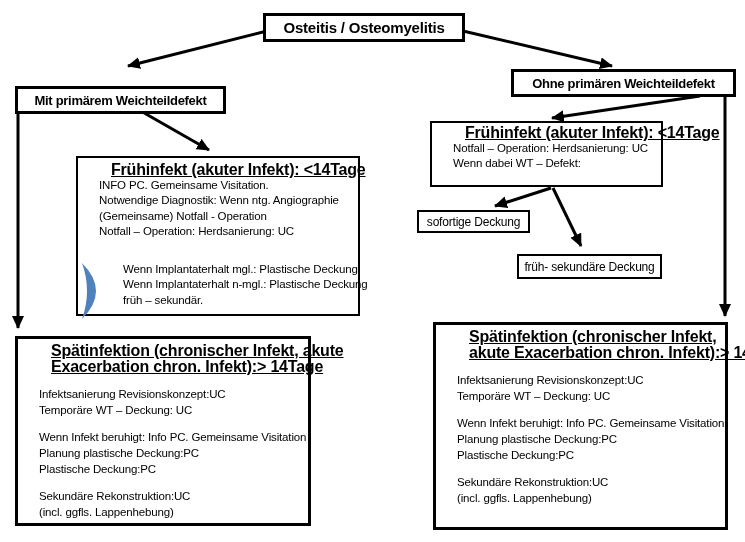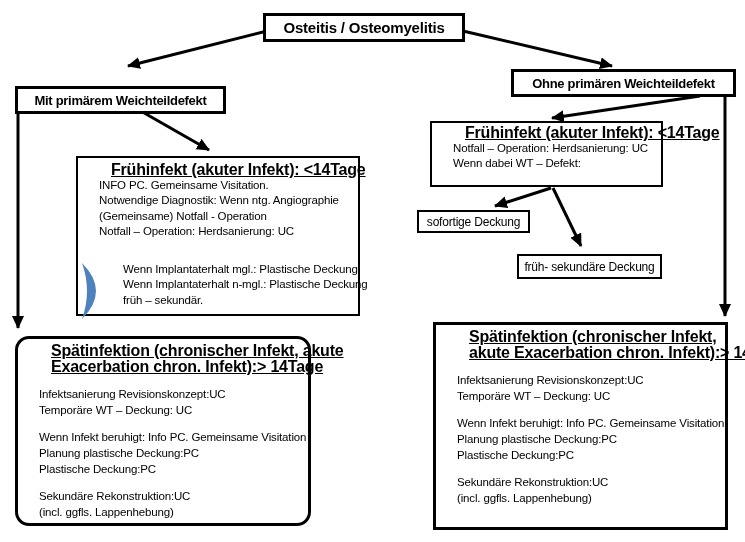--- a/index.html
+++ b/index.html
@@ -117,21 +117,21 @@
   </div>
 
   <div class="box small-box" style="left:417px;top:210px;width:113px;height:23px;">
     <span>sofortige Deckung</span>
   </div>
 
   <div class="box small-box" style="left:517px;top:254px;width:145px;height:25px;">
     <span>früh- sekundäre Deckung</span>
   </div>
 
-  <div class="box content-box late-box" style="left:15px;top:336px;width:296px;height:190px;border-radius:14px;">
+  <div class="box content-box late-box" style="left:15px;top:336px;width:296px;height:190px;">
     <div class="box-title">Spätinfektion (chronischer Infekt, akute</div>
     <div class="box-title">Exacerbation chron. Infekt):&gt; 14Tage</div>
     <div class="group">
         <div class="line">Infektsanierung Revisionskonzept:UC</div>
         <div class="line">Temporäre WT – Deckung: UC</div>
       </div>
     <div class="group">
         <div class="line">Wenn Infekt beruhigt: Info PC. Gemeinsame Visitation</div>
         <div class="line">Planung plastische Deckung:PC</div>
         <div class="line">Plastische Deckung:PC</div>

